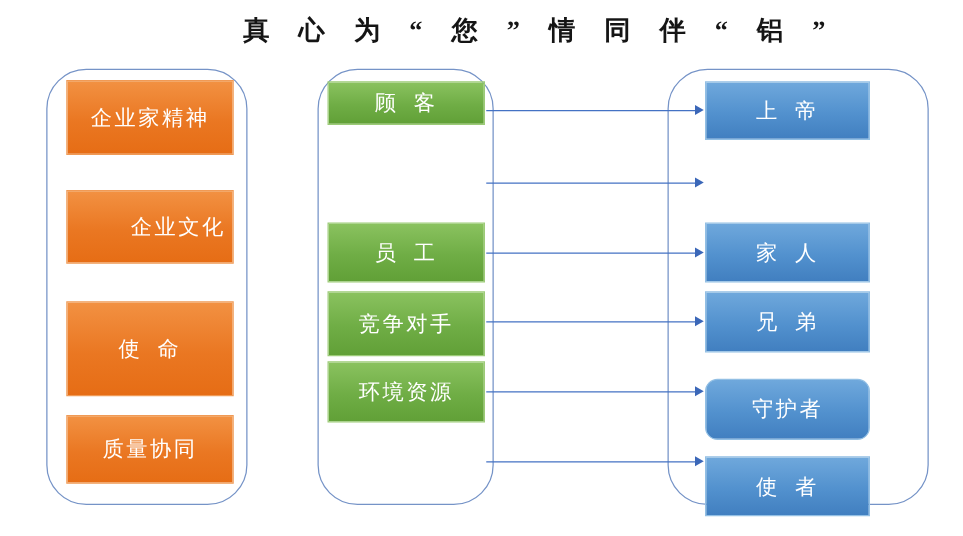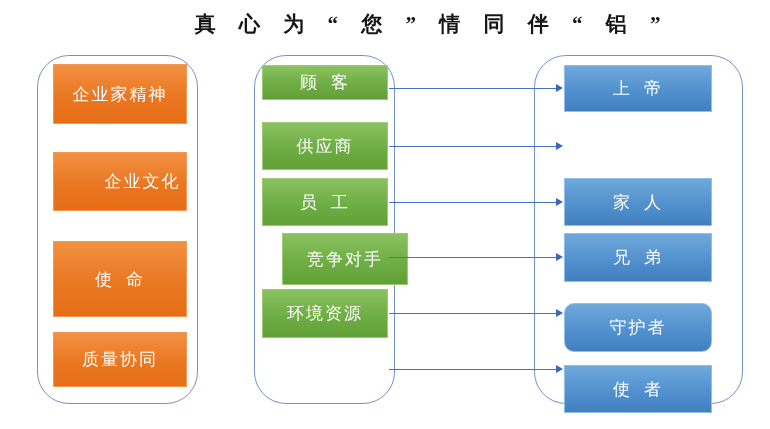--- a/index.html
+++ b/index.html
@@ -29,21 +29,21 @@
     left:53px;width:134px;
     background:linear-gradient(180deg,#F29142 0%,#EA7722 55%,#E66D15 100%);
     border:1px solid #F09A55;
   }
   .green{
     left:262px;width:126px;
     background:linear-gradient(180deg,#8AC25F 0%,#6FAD45 55%,#61A037 100%);
     border:1px solid #9CCB77;
   }
   .blue{
-    left:564px;width:148px;
+    left:564px;width:132px;
     background:linear-gradient(180deg,#6FA8DC 0%,#5291CE 55%,#417FC0 100%);
     border:1px solid #92BFE4;
   }
   .arrow-line{position:absolute;left:389px;width:167px;height:1px;background:#4472C4;}
   .arrow-head{
     position:absolute;left:556px;width:0;height:0;
     border-left:7px solid #3B67B8;border-top:4px solid transparent;border-bottom:4px solid transparent;
   }
 </style>
 </head>
@@ -56,23 +56,22 @@
   <div class="panel panel-left"></div>
   <div class="panel panel-middle"></div>
   <div class="panel panel-right"></div>
 
   <div class="node orange" style="top:64px;height:60px;">企业家精神</div>
   <div class="node orange" style="top:152px;height:59px;padding-left:45px;">企业文化</div>
   <div class="node orange" style="top:241px;height:76px;">使  命</div>
   <div class="node orange" style="top:332px;height:55px;">质量协同</div>
 
   <div class="node green" style="top:65px;height:35px;">顾  客</div>
-  <div class="node green" style="top:122px;height:48px;">供应商</div>
   <div class="node green" style="top:178px;height:48px;">员  工</div>
-  <div class="node green" style="top:233px;height:52px;margin-left:20px;">竞争对手</div>
+  <div class="node green" style="top:233px;height:52px;">竞争对手</div>
   <div class="node green" style="top:289px;height:49px;">环境资源</div>
 
   <div class="node blue" style="top:65px;height:47px;">上  帝</div>
   <div class="node blue" style="top:178px;height:48px;">家  人</div>
   <div class="node blue" style="top:233px;height:49px;">兄  弟</div>
   <div class="node blue" style="top:303px;height:49px;border-radius:10px;">守护者</div>
   <div class="node blue" style="top:345px;height:48px;margin-top:20px;">使  者</div>
 
   <div class="arrow-line" style="top:88px;"></div>
   <div class="arrow-head" style="top:84px;"></div>

